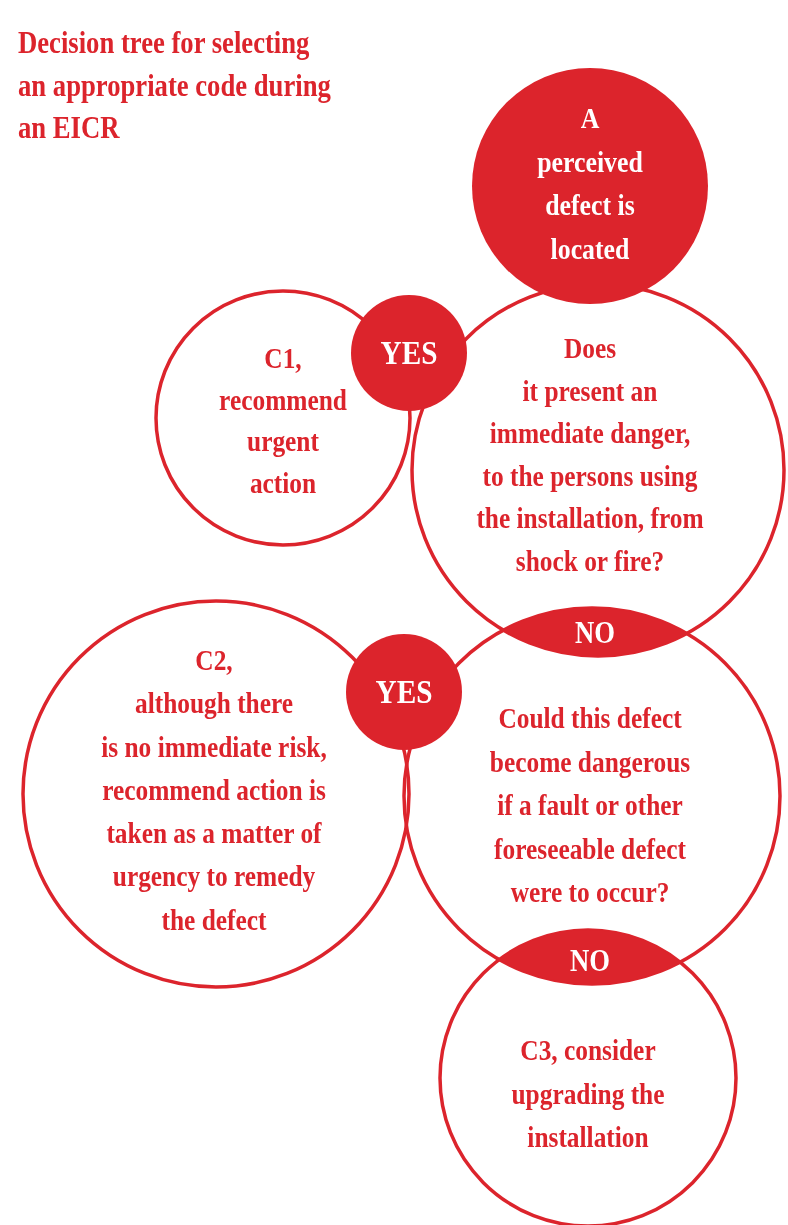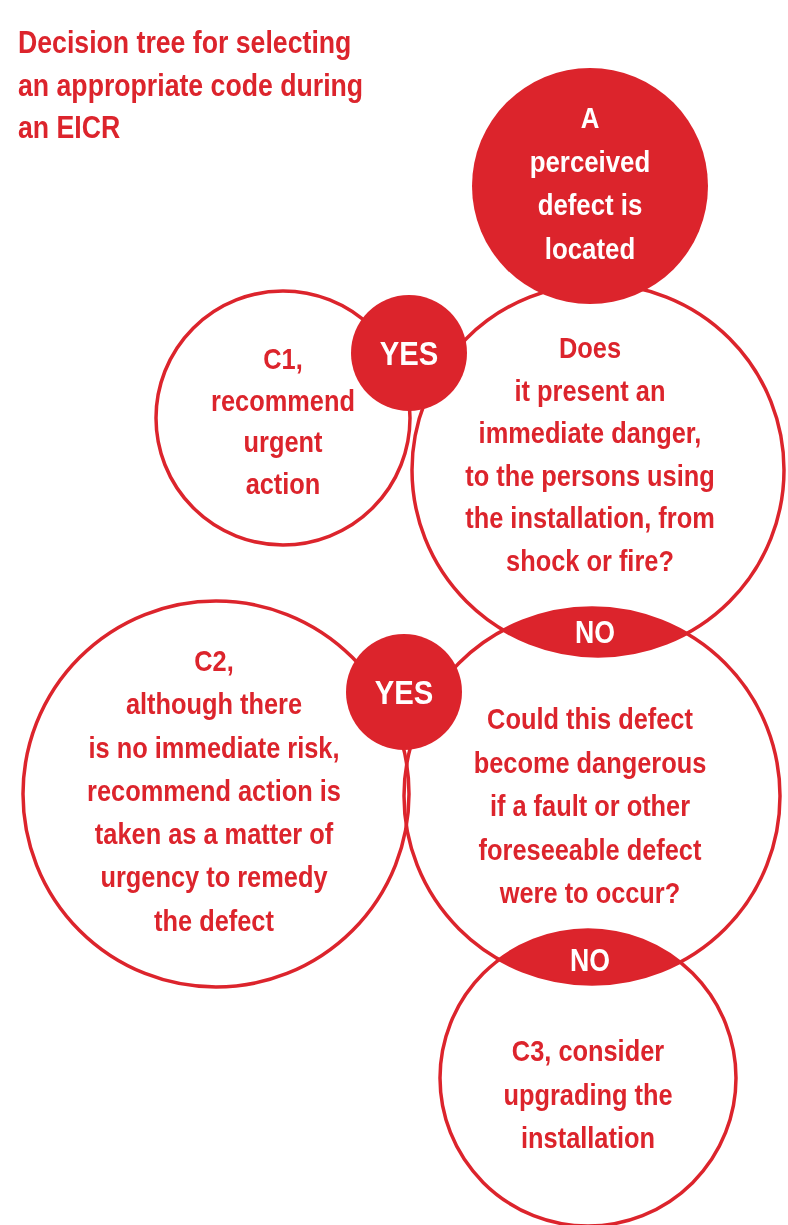--- a/index.html
+++ b/index.html
@@ -1,20 +1,20 @@
 <!DOCTYPE html>
 <html style="--red: #dc242c; --white: #ffffff;"><head>
 <meta charset="utf-8">
 <style>
   :root { --red:#dc242c; --white:#ffffff; }
   html,body { margin:0; padding:0; background:#ffffff; }
   .stage {
     position:relative; width:788px; height:1225px; overflow:hidden;
     background:#ffffff;
-    font-family:Liberation Sans, sans-serif;
+    font-family:Liberation Serif, serif;
   }
   .stage svg { position:absolute; left:0; top:0; }
   .outline { fill:none; stroke:var(--red); stroke-width:3.5; }
   .fillred { fill:var(--red); }
   .txt {
     position:absolute; font-weight:bold; text-align:center;
     white-space:pre-line; color:var(--red);
     transform:scaleX(0.86); transform-origin:50% 0;
   }
   .txt.white { color:var(--white); }

